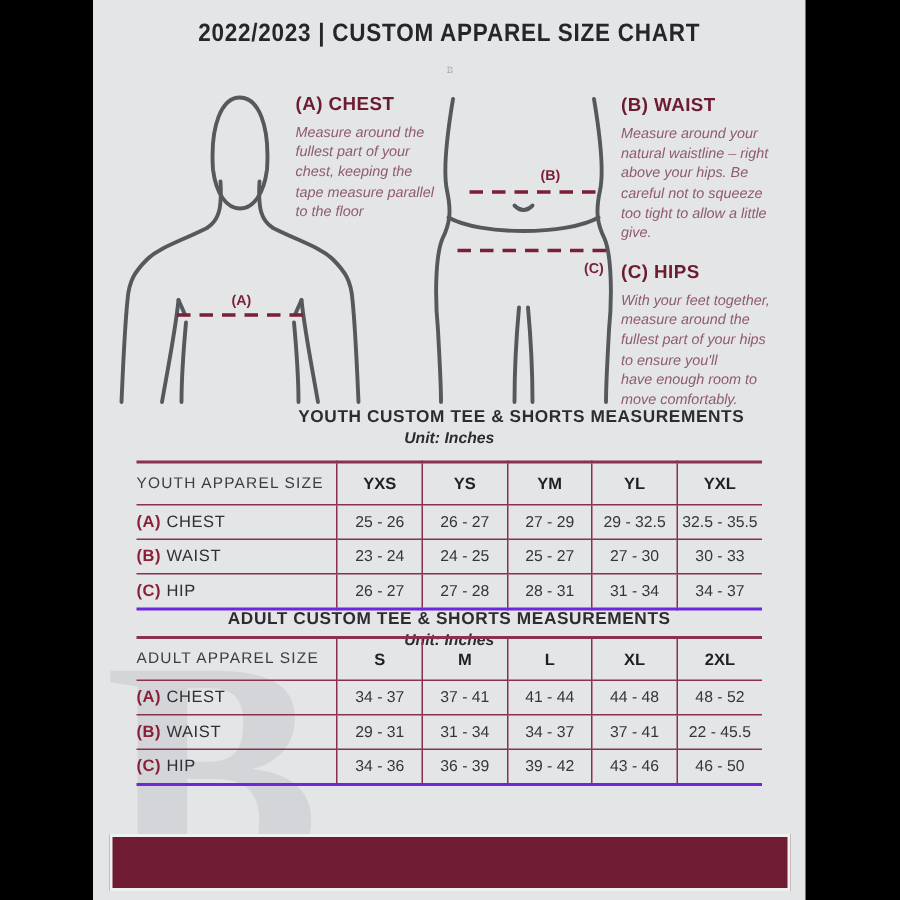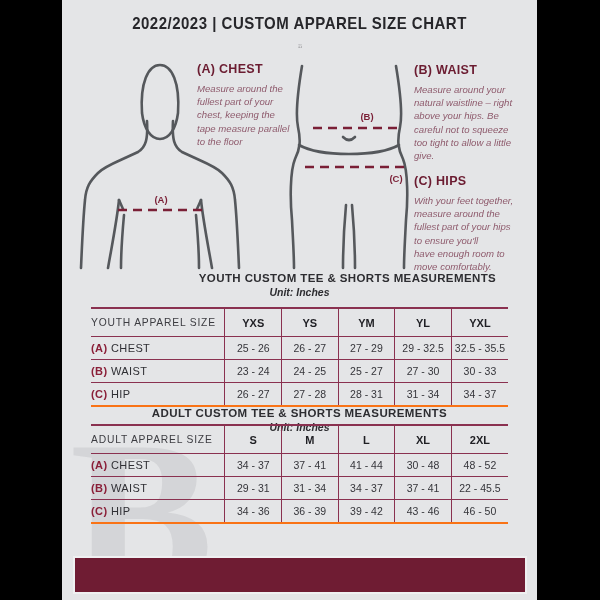--- a/index.html
+++ b/index.html
@@ -32,21 +32,21 @@
   
   .sec-title{position:absolute;width:100%;text-align:center;font-size:11.5px;
              font-weight:bold;letter-spacing:.4px;color:#2d2d31;z-index:2;}
   .sec-unit{position:absolute;width:100%;text-align:center;font-size:10.5px;
             font-style:italic;font-weight:bold;color:#2d2d31;z-index:2;}
   .t-youth-title{top:272px;padding-left:48px;} .t-youth-unit{top:286px;}
   .t-adult-title{top:407px;} .t-adult-unit{top:421px;}
 
   
   table.size{position:absolute;left:29px;width:417px;border-collapse:collapse;
-             table-layout:fixed;z-index:2;border-top:2px solid #8a3150;border-bottom:2px solid #f97316;}
+             table-layout:fixed;z-index:2;border-top:2px solid #8a3150;border-bottom:2px solid #6d28d9;}
   .youth-table{top:307px;} .adult-table{top:424px;}
   table.size th,table.size td{border:1.5px solid #8a3150;padding:0;background:transparent;}
   table.size th:first-child,table.size td:first-child{border-left:none;width:32%;}
   table.size th:last-child,table.size td:last-child{border-right:none;}
   table.size tr:first-child th{border-top:none;height:27px;}
   table.size td{height:22px;}
   .apparel-size-h{font-size:10.3px;font-weight:normal;letter-spacing:.8px;color:#3c3c41;
                   text-align:left;padding-left:10px;}
   .size-col{font-size:11px;font-weight:bold;color:#1f1f24;text-align:center;}
   .row-head{text-align:left;padding-left:10px;font-size:11px;color:#2f2f34;letter-spacing:.4px;}
@@ -177,21 +177,21 @@
         <th class="size-col">M</th>
         <th class="size-col">L</th>
         <th class="size-col">XL</th>
         <th class="size-col">2XL</th>
       </tr>
       <tr>
         <td class="row-head"><span class="pfx">(A)</span> <span>CHEST</span></td>
         <td class="val">34 - 37</td>
         <td class="val">37 - 41</td>
         <td class="val">41 - 44</td>
-        <td class="val">30 - 48</td>
+        <td class="val">44 - 48</td>
         <td class="val">48 - 52</td>
       </tr>
       <tr>
         <td class="row-head"><span class="pfx">(B)</span> <span>WAIST</span></td>
         <td class="val">29 - 31</td>
         <td class="val">31 - 34</td>
         <td class="val">34 - 37</td>
         <td class="val">37 - 41</td>
         <td class="val">22 - 45.5</td>
       </tr>

